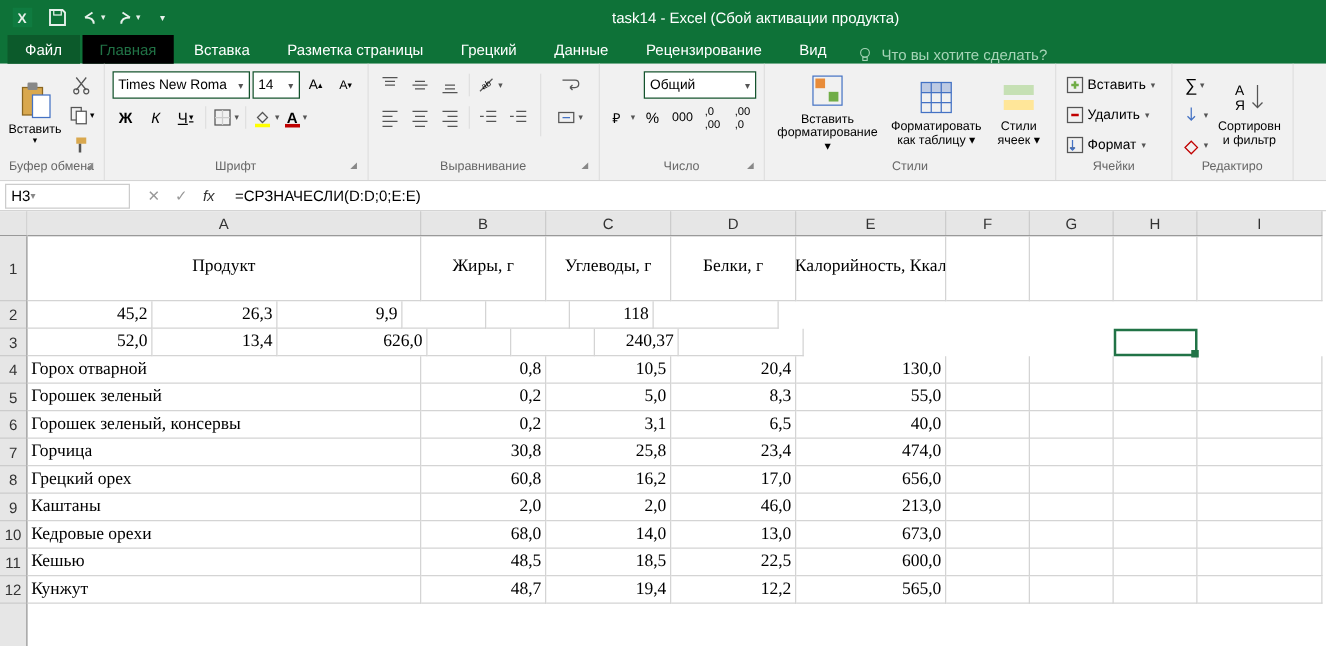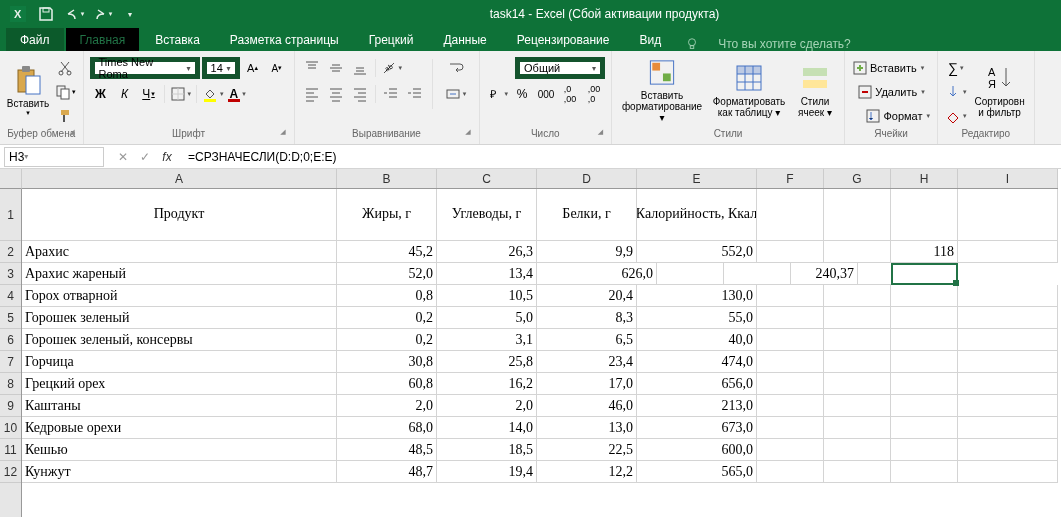--- a/index.html
+++ b/index.html
@@ -9,38 +9,38 @@
 .titlebar { background: #0e7238; height: 28px; display: flex; align-items: center; color: #fff; }
 .qat { display: flex; align-items: center; gap: 4px; padding: 0 6px; }
 .qat-item { width: 24px; height: 22px; display: flex; align-items: center; justify-content: center; opacity: 0.9; }
 .title-center { flex: 1; text-align: center; font-size: 12px; }
 
 
 .ribbon-tabs { background: #0e7238; height: 23px; display: flex; align-items: flex-end; padding-left: 6px; gap: 2px; }
 .file-tab { background: #0c5a2b; color: #fff; padding: 4px 14px; height: 23px; display: flex; align-items: center; }
 .tab { color: #fff; padding: 4px 14px; height: 23px; display: flex; align-items: center; cursor: pointer; }
 .tab.active { background: #000000; color: #217346; margin-top: 42px; }
-.tell-me { display: flex; align-items: center; color: #a6d4b7; gap: 19px; margin-left: 8px; }
+.tell-me { display: flex; align-items: center; color: #a6d4b7; gap: 6px; margin-left: 8px; }
 .bulb { width: 14px; height: 14px; }
 
 
 .ribbon { background: #f1f1f1; border-bottom: 1px solid #d4d4d4; height: 94px; display: flex; }
 .group { border-right: 1px solid #e0e0e0; display: flex; flex-direction: column; padding: 2px 6px 0; }
 .group-body { flex: 1; display: flex; align-items: flex-start; gap: 4px; padding-top: 4px; }
 .group-label { height: 16px; text-align: center; font-size: 10px; color: #666; position: relative; }
 .group-label::after { content: '◢'; position: absolute; right: 2px; font-size: 7px; color: #888; }
 .group-label.no-launcher::after { content: ''; }
 .vstack { display: flex; flex-direction: column; gap: 2px; align-items: center; }
 .hstack { display: flex; gap: 2px; align-items: center; }
 .btn { height: 22px; min-width: 22px; display: flex; align-items: center; justify-content: center; cursor: pointer; border: 1px solid transparent; }
 .btn-big { display: flex; flex-direction: column; align-items: center; justify-content: center; width: 44px; height: 66px; font-size: 10px; line-height: 1.1; text-align: center; }
 .btn-big svg { margin-bottom: 2px; }
 .ico { width: 16px; height: 16px; }
 .ico-lg { width: 32px; height: 32px; }
-.combo { height: 22px; border: 5px solid #14532d; background: #fff; display: flex; align-items: center; padding: 0 4px; font-size: 11px; }
+.combo { height: 22px; border: 1px solid #14532d; background: #fff; display: flex; align-items: center; padding: 0 4px; font-size: 11px; }
 .combo span { flex: 1; }
 .combo::after { content: '▾'; font-size: 8px; color: #555; margin-left: 2px; }
 .sep { width: 1px; height: 50px; background: #e0e0e0; margin: 2px 2px 0; }
 .btn-row-label { font-size: 11px; }
 .drop-arrow::after { content: '▾'; font-size: 7px; color: #555; margin-left: 2px; }
 
 
 .formulabar { height: 24px; display: flex; align-items: center; border-bottom: 1px solid #d4d4d4; background: #fff; }
 .namebox { width: 100px; height: 20px; border: 1px solid #ccc; margin: 0 4px; padding: 0 4px; display: flex; align-items: center; font-size: 12px; }
 .namebox::after { content: '▾'; font-size: 8px; color: #888; float: right; }
@@ -330,28 +330,28 @@
 
   <div class="group">
     <div class="group-body vstack" style="align-items:stretch;gap:2px">
       <div class="btn hstack drop-arrow" style="justify-content:flex-start;width:80px">
           <svg class="ico" viewBox="0 0 16 16">
             <rect x="2" y="2" width="12" height="12" fill="none" stroke="#555"></rect>
             <path d="M8 5v6M5 8h6" stroke="#70ad47" stroke-width="2"></path>
           </svg>
           <span class="btn-row-label">Вставить</span>
         </div>
-      <div class="btn hstack drop-arrow" style="justify-content:center;width:80px">
+      <div class="btn hstack drop-arrow" style="justify-content:flex-start;width:80px">
           <svg class="ico" viewBox="0 0 16 16">
             <rect x="2" y="2" width="12" height="12" fill="none" stroke="#555"></rect>
             <path d="M5 8h6" stroke="#c00000" stroke-width="2"></path>
           </svg>
           <span class="btn-row-label">Удалить</span>
         </div>
-      <div class="btn hstack drop-arrow" style="justify-content:flex-end;width:80px">
+      <div class="btn hstack drop-arrow" style="justify-content:flex-start;width:80px">
           <svg class="ico" viewBox="0 0 16 16">
             <rect x="2" y="2" width="12" height="12" fill="none" stroke="#555"></rect>
             <path d="M6 4v8M4 10l2 2 2-2" stroke="#4472c4"></path>
           </svg>
           <span class="btn-row-label">Формат</span>
         </div>
     </div>
     <div class="group-label no-launcher">Ячейки</div>
   </div>
 
@@ -434,32 +434,29 @@
       <div class="cell cD h1 hdr">Углеводы, г</div>
       <div class="cell cC h1 hdr">Белки, г</div>
       <div class="cell cE h1 hdr">Калорийность, Ккал</div>
       <div class="cell cF h1"></div>
       <div class="cell cG h1"></div>
       <div class="cell cH h1"></div>
       <div class="cell cI h1"></div>
     </div>
     <div id="data-rows">
         <div class="row">
-          <div class="cell hr cA">Арахис</div>
           <div class="cell hr cB num">45,2</div>
           <div class="cell hr cC num">26,3</div>
           <div class="cell hr cD num">9,9</div>
-          <div class="cell hr cE num">552,0</div>
           <div class="cell hr cF num"></div>
           <div class="cell hr cG num"></div>
           <div class="cell hr cH num">118</div>
           <div class="cell hr cI num"></div>
         </div>
         <div class="row">
-          <div class="cell hr cA">Арахис жареный</div>
           <div class="cell hr cB num">52,0</div>
           <div class="cell hr cD num">13,4</div>
           <div class="cell hr cE num">626,0</div>
           <div class="cell hr cF num"></div>
           <div class="cell hr cG num"></div>
           <div class="cell hr cH num">240,37</div>
           <div class="cell hr cI num"></div>
         </div>
         <div class="row">
           <div class="cell hr cA">Горох отварной</div>

